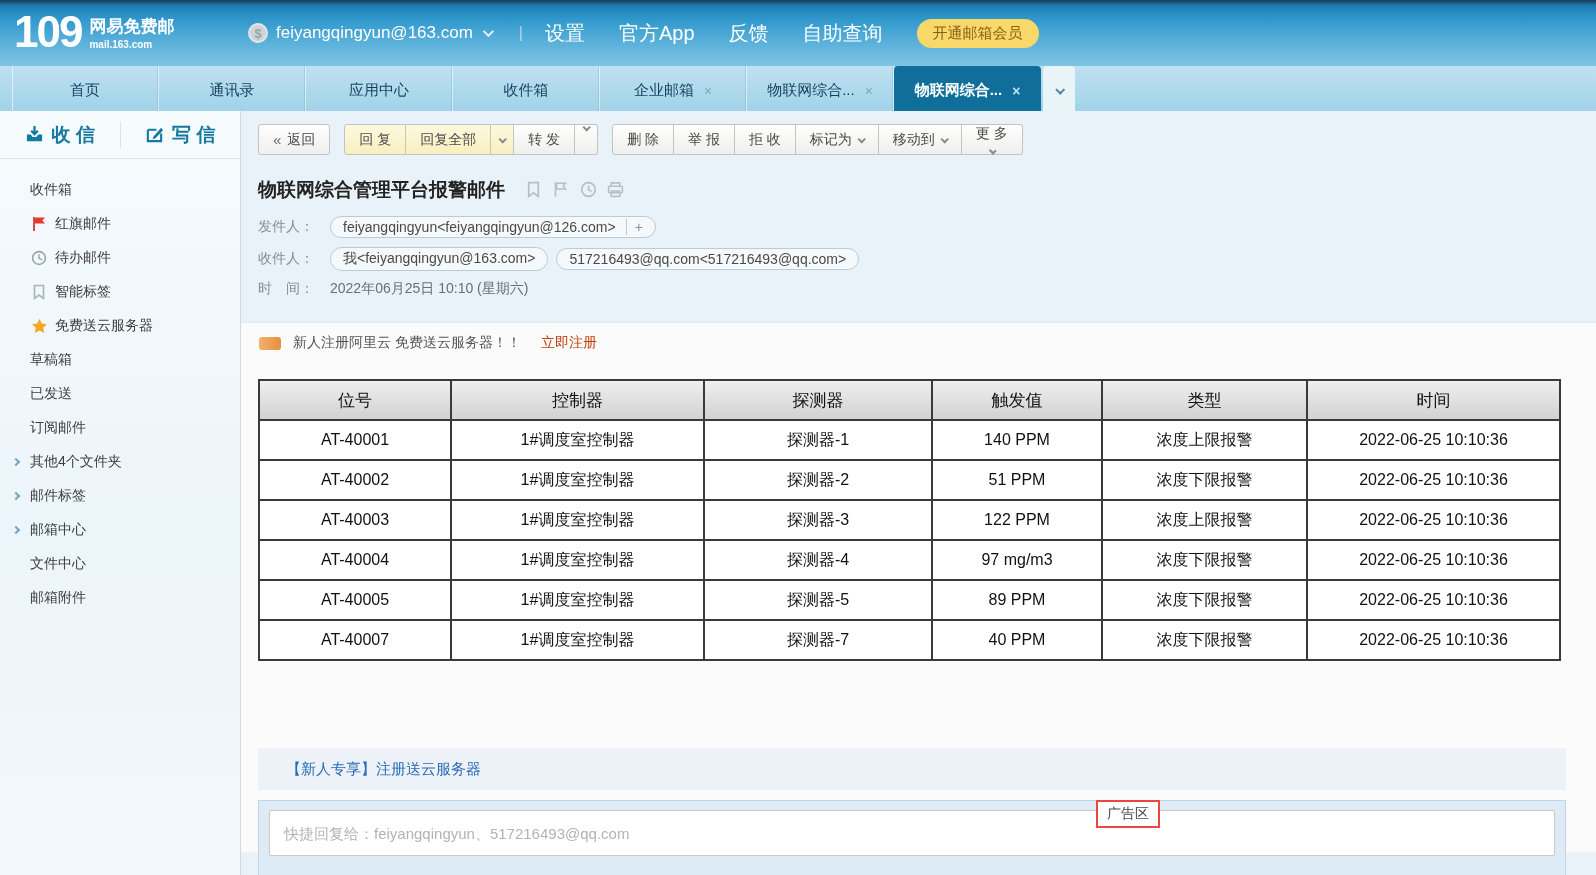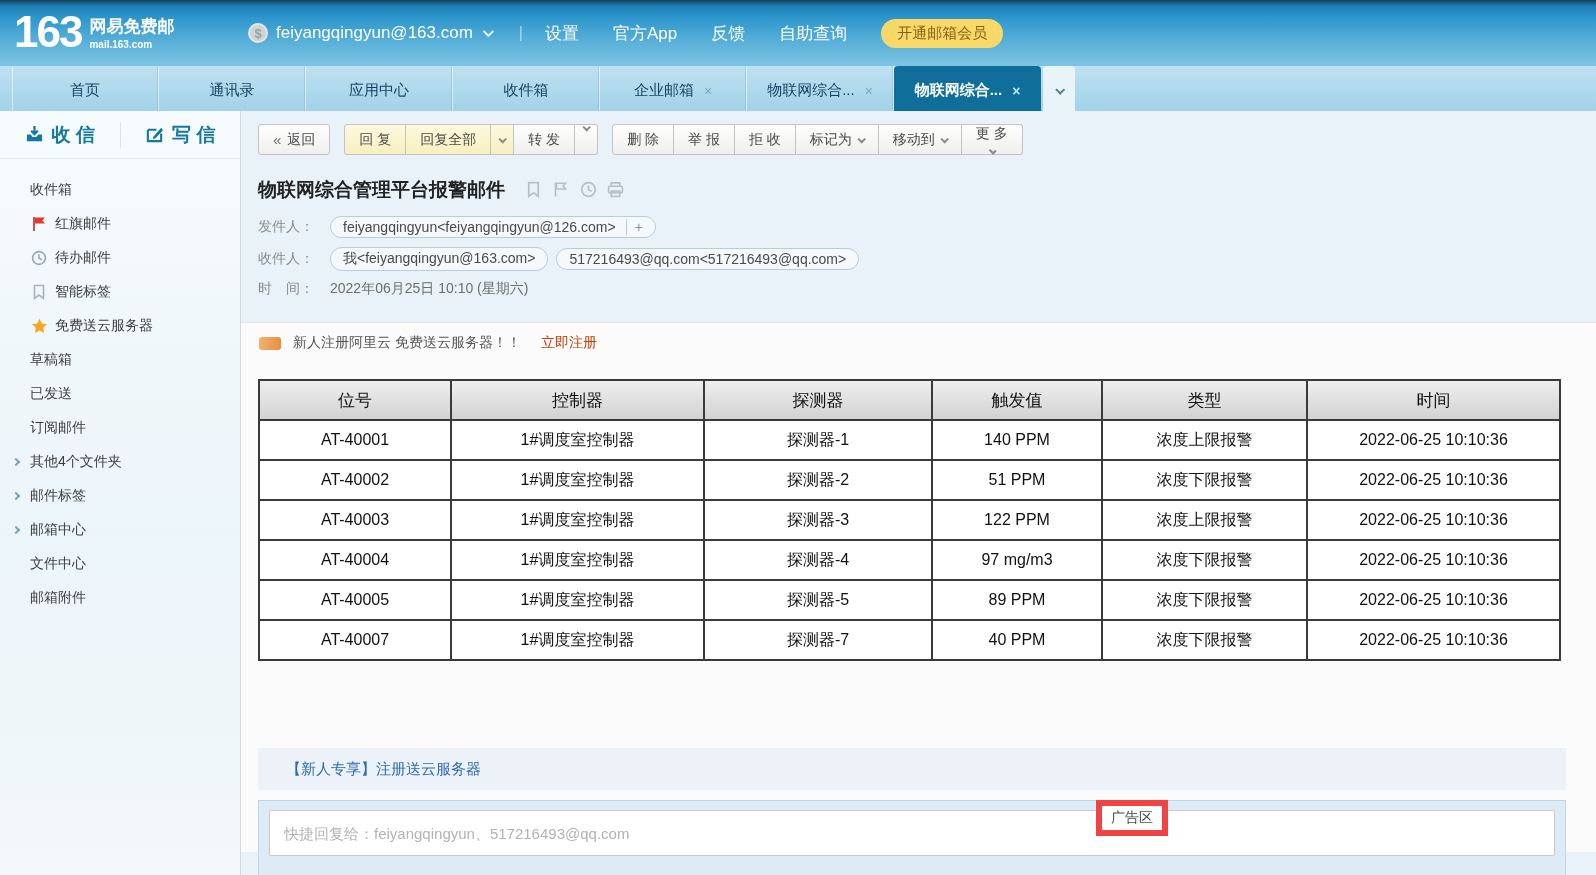--- a/index.html
+++ b/index.html
@@ -17,21 +17,21 @@
   .logo-sub .l2 { font-size:10px; font-weight:bold; line-height:15px; }
   .acct-row { position:absolute; left:248px; top:0; height:66px; display:flex; align-items:center; color:#fff; }
   .badge { width:20px; height:20px; border-radius:50%; background:#cfd4d6; color:#9aa3a7;
     font-size:13px; font-weight:bold; display:flex; align-items:center; justify-content:center;
     border:2px solid #e2e6e8; margin-right:8px; }
   .acct-email { font-size:17px; }
   .chev { display:inline-block; width:8px; height:8px; border-right:2px solid rgba(255,255,255,.85);
     border-bottom:2px solid rgba(255,255,255,.85); transform:rotate(45deg) translateY(-2px); margin-left:10px; }
   .acct-sep { color:rgba(255,255,255,.55); margin:0 22px 0 28px; font-size:16px; }
   .top-menu { display:flex; align-items:center; gap:34px; }
-  .top-menu .mi { font-size:17px; color:#fff; cursor:pointer; white-space:nowrap; }
+  .top-menu .mi { font-size:20px; color:#fff; cursor:pointer; white-space:nowrap; }
   .vip-btn { margin-left:34px; background:#f8d869; color:#8a6116; border-radius:15px;
     font-size:15px; padding:5px 16px; cursor:pointer; white-space:nowrap; }
 
   
   .tabbar { position:absolute; left:0; top:66px; width:1596px; height:53px;
     background:linear-gradient(180deg,#bfe1f1,#9ed1e8); border-bottom:4px solid #0f6f9a; padding-left:12px;
     display:flex; align-items:stretch; }
   .tab { width:147px; display:flex; align-items:center; justify-content:center; gap:10px;
     font-size:15px; color:#153f5e; border-right:1px solid rgba(255,255,255,.55);
     box-shadow:inset -1px 0 0 rgba(120,170,195,.35); cursor:pointer; }
@@ -105,33 +105,33 @@
 
   
   .promo-strip { position:absolute; left:17px; top:637px; width:1308px; height:42px; background:#edf2f8;
     display:flex; align-items:center; padding-left:28px; }
   .promo-link { color:#2a6db5; font-size:15px; cursor:pointer; }
   .quickreply { position:absolute; left:17px; top:689px; width:1308px; height:84px;
     background:#dcebf6; border:1px solid #c0d6e8; padding:9px 10px; }
   .qr-input { width:100%; height:46px; background:#fff; border:1px solid #c9c9c9; border-radius:2px;
     font-size:15px; color:#444; padding:0 14px; font-family:"Liberation Sans","DejaVu Sans",sans-serif; }
   .qr-input::placeholder { color:#b3b3b3; }
-  .ad-area-tag { position:absolute; left:855px; top:689px; background:#fff; border:6px solid #ef4444;
+  .ad-area-tag { position:absolute; left:855px; top:689px; background:#fff; border:2px solid #ef4444;
     font-size:14px; color:#4a4a4a; padding:3px 9px; z-index:3; }
 
   svg { display:block; }
 </style>
 </head>
 <body>
 
 <div class="stage">
 
   <div class="topbar">
     <div class="logo-wrap">
-      <div class="logo-163">163</div>
+      <div class="logo-163">109</div>
       <div class="logo-sub">
         <div class="l1">网易免费邮</div>
         <div class="l2">mail.163.com</div>
       </div>
     </div>
     <div class="acct-row">
       <span class="badge">$</span>
       <span class="acct-email">feiyangqingyun@163.com</span>
       <span class="chev"></span>
       <span class="acct-sep">|</span>

